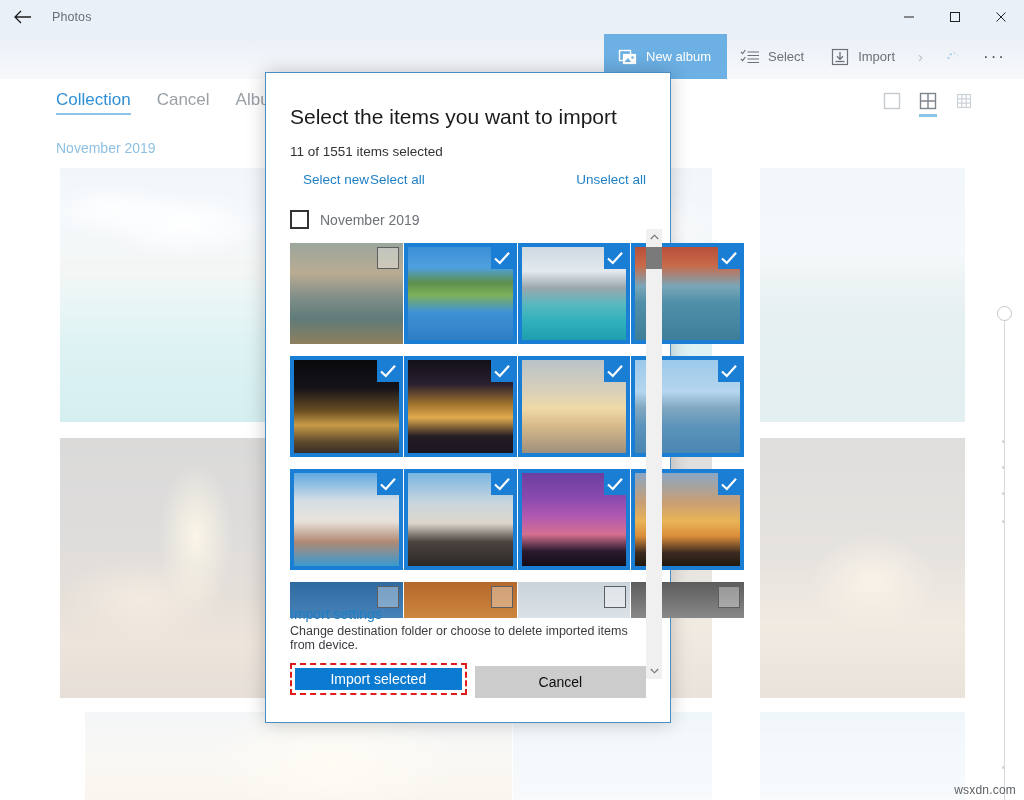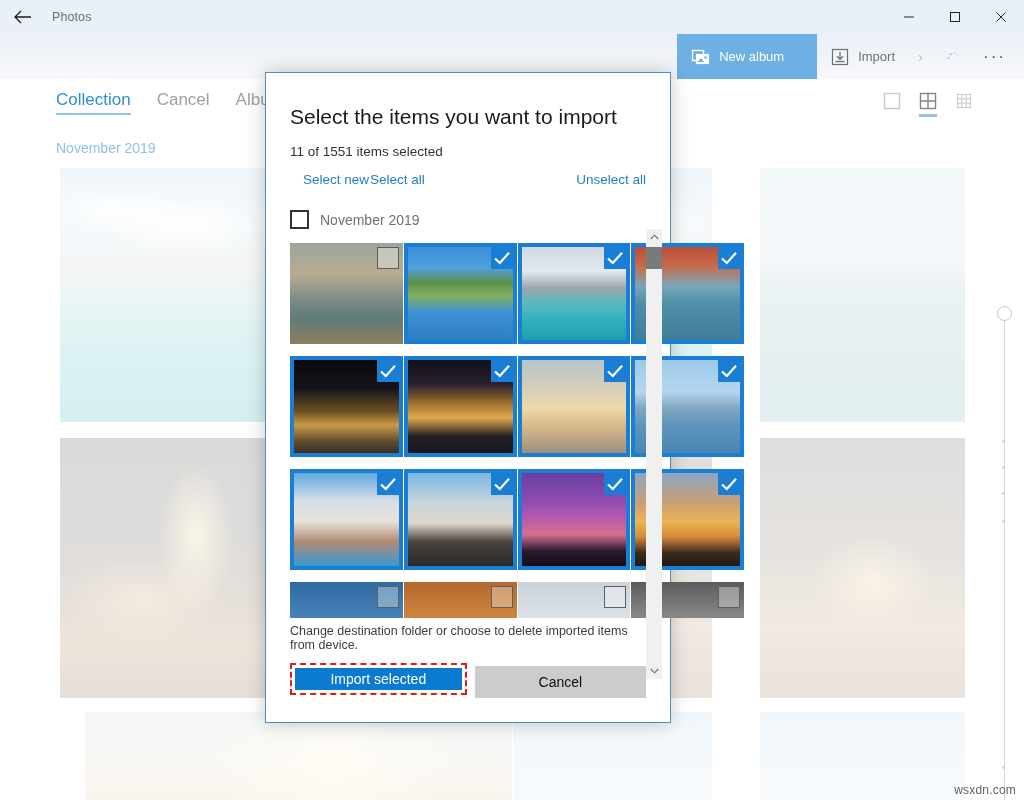--- a/index.html
+++ b/index.html
@@ -35,21 +35,21 @@
   #commandbar{
     position:absolute; left:0; top:34px; width:1024px; height:45px;
     background:linear-gradient(180deg,#eaf0f7 0%, #f2f5f9 60%, #f7f8fa 100%);
     display:flex; align-items:center; justify-content:flex-end;
   }
   .cmd{
     display:flex; align-items:center; height:45px; padding:0 13px; gap:8px;
     font-size:13px; color:#6d7177;
   }
   #cmd-newalbum{
-    background:#6cb0e4; color:#ffffff; height:45px; padding:0 33px 0 14px;
+    background:#6cb0e4; color:#ffffff; height:45px; padding:0 16px 0 14px;
   }
   #cmd-newalbum .cmd-label{ color:#ffffff; }
   .cmd-label{ white-space:nowrap; }
   .cmd-ico{ width:20px; height:20px; display:block; }
   #cmd-chevron{ padding:0 10px; color:#b9bdc3; font-size:15px; }
   #cmd-spinner{ padding:0 8px; width:40px; justify-content:center; }
   #cmd-more{ padding:0 18px 0 10px; color:#4a4d52; font-size:17px; letter-spacing:2px; }
 
   
   #navbar{
@@ -271,20 +271,30 @@
       <svg width="20" height="20" viewBox="0 0 20 20">
         <rect x="1.5" y="3.5" width="11" height="10" fill="none" stroke="#ffffff" stroke-width="1.4"></rect>
         <rect x="5.5" y="7.5" width="12" height="9" fill="#ffffff" stroke="#ffffff" stroke-width="1.2"></rect>
         <path d="M6.5 15 L10 11 L13 15 Z" fill="#6cb0e4"></path>
         <circle cx="14.5" cy="10.5" r="1.2" fill="#6cb0e4"></circle>
       </svg>
     </span>
     <span class="cmd-label">New album</span>
   </div>
 
+  <div class="cmd" id="cmd-select">
+    <span class="cmd-ico">
+      <svg width="20" height="20" viewBox="0 0 20 20">
+        <path d="M1 5 L2.6 6.6 L5.4 3" fill="none" stroke="#6d7177" stroke-width="1.2"></path>
+        <path d="M1 12 L2.6 13.6 L5.4 10" fill="none" stroke="#6d7177" stroke-width="1.2"></path>
+        <path d="M7.5 5 H19 M7.5 8.5 H19 M7.5 12 H19 M7.5 15.5 H19" stroke="#6d7177" stroke-width="1.2"></path>
+      </svg>
+    </span>
+    <span class="cmd-label">Select</span>
+  </div>
 
   <div class="cmd" id="cmd-import">
     <span class="cmd-ico">
       <svg width="20" height="20" viewBox="0 0 20 20">
         <rect x="2.5" y="2.5" width="15" height="15" fill="none" stroke="#6d7177" stroke-width="1.2"></rect>
         <path d="M10 5 V12 M7 9.3 L10 12.4 L13 9.3" fill="none" stroke="#6d7177" stroke-width="1.3"></path>
         <path d="M5.5 14.5 H14.5" stroke="#6d7177" stroke-width="1.3"></path>
       </svg>
     </span>
     <span class="cmd-label">Import</span>
@@ -553,20 +563,21 @@
     </div>
     <div id="sb-thumb"></div>
     <div class="sb-arrow" id="sb-down">
       <svg width="9" height="6" viewBox="0 0 9 6">
           <path d="M0.8 1 L4.5 4.8 L8.2 1" fill="none" stroke="#6e6e6e" stroke-width="1.1"></path>
         </svg>
     </div>
   </div>
 
   <div id="dlg-footer">
+    <div id="import-settings">Import settings</div>
     <div id="import-desc">Change destination folder or choose to delete imported items from device.</div>
     <div id="dlg-buttons">
       <div id="btn-import-wrap">
         <button id="btn-import">Import selected</button>
       </div>
       <button id="btn-cancel">Cancel</button>
     </div>
   </div>
 </div>
 

